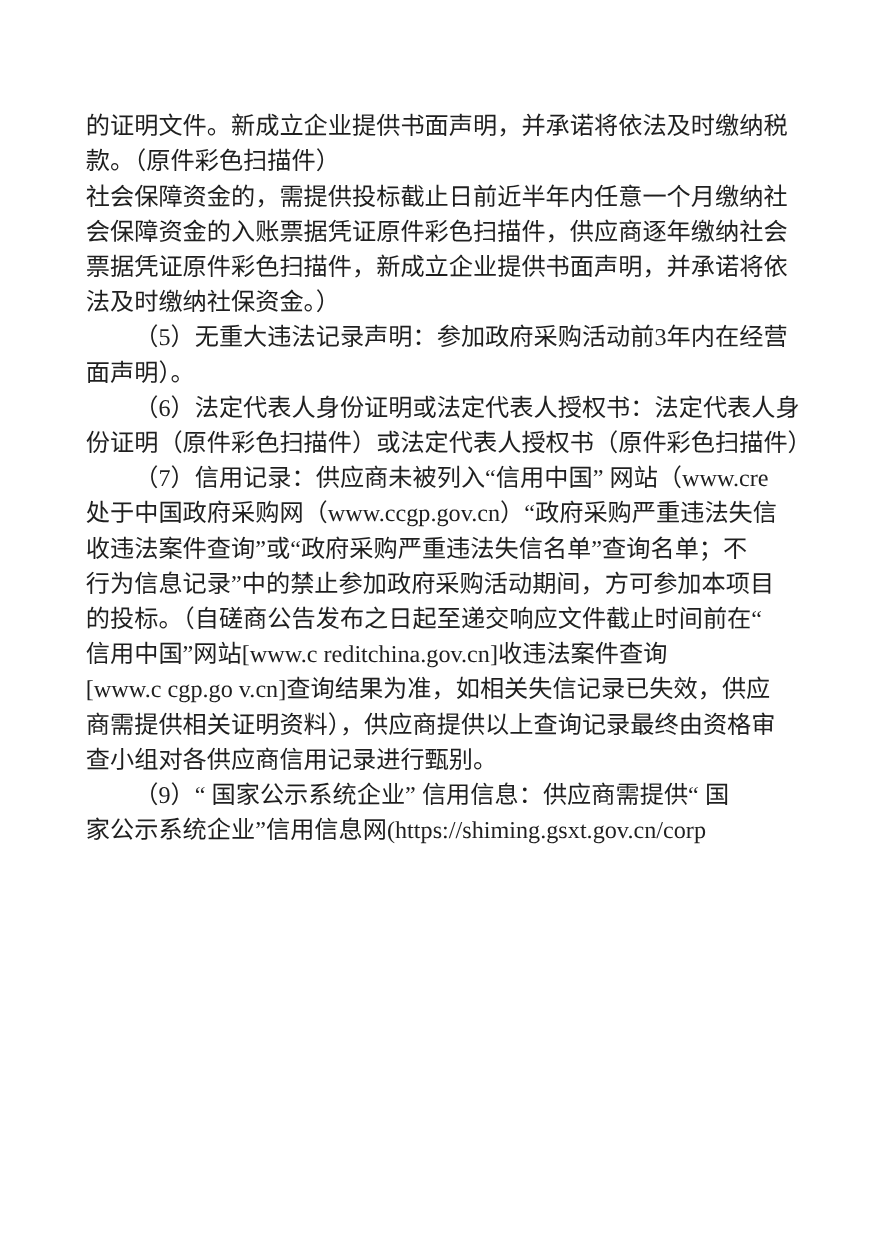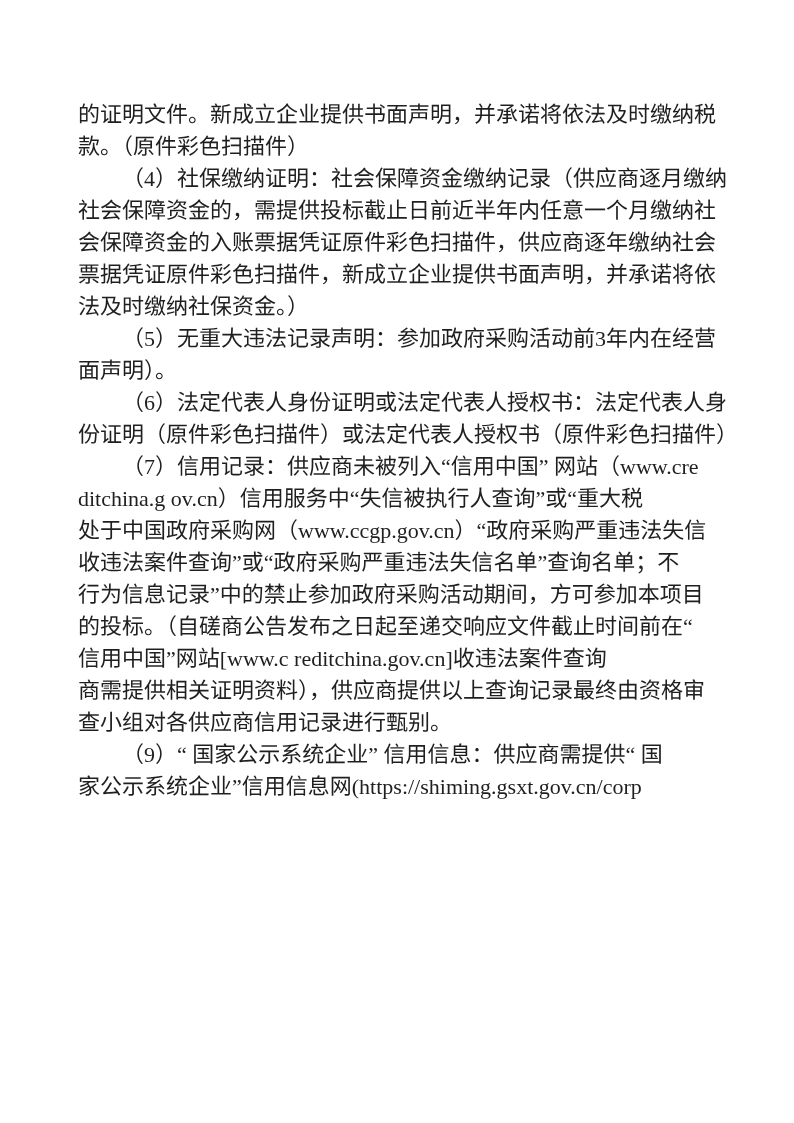--- a/index.html
+++ b/index.html
@@ -37,42 +37,41 @@
 </head>
 <body>
 
 <div class="page">
   <div class="document-text" style="color: rgb(31, 31, 31);">
       <div class="paragraph">
         <div class="line">的证明文件。新成立企业提供书面声明，并承诺将依法及时缴纳税</div>
         <div class="line">款。（原件彩色扫描件）</div>
       </div>
       <div class="paragraph">
-        <div class="line indent">（4）社保缴纳证明：社会保障资金缴纳记录（供应商逐月缴纳</div>
         <div class="line">社会保障资金的，需提供投标截止日前近半年内任意一个月缴纳社</div>
         <div class="line">会保障资金的入账票据凭证原件彩色扫描件，供应商逐年缴纳社会</div>
         <div class="line">票据凭证原件彩色扫描件，新成立企业提供书面声明，并承诺将依</div>
         <div class="line">法及时缴纳社保资金。）</div>
       </div>
       <div class="paragraph">
         <div class="line indent">（5）无重大违法记录声明：参加政府采购活动前3年内在经营</div>
         <div class="line">面声明）。</div>
       </div>
       <div class="paragraph">
         <div class="line indent">（6）法定代表人身份证明或法定代表人授权书：法定代表人身</div>
         <div class="line">份证明（原件彩色扫描件）或法定代表人授权书（原件彩色扫描件）</div>
       </div>
       <div class="paragraph">
         <div class="line indent">（7）信用记录：供应商未被列入“信用中国” 网站（www.cre</div>
-        <div class="line">ditchina.g ov.cn）信用服务中“失信被执行人查询”或“重大税</div>
         <div class="line">处于中国政府采购网（www.ccgp.gov.cn）“政府采购严重违法失信</div>
         <div class="line">收违法案件查询”或“政府采购严重违法失信名单”查询名单；不</div>
         <div class="line">行为信息记录”中的禁止参加政府采购活动期间，方可参加本项目</div>
         <div class="line">的投标。（自磋商公告发布之日起至递交响应文件截止时间前在“</div>
         <div class="line">信用中国”网站[www.c reditchina.gov.cn]收违法案件查询</div>
+        <div class="line">[www.c cgp.go v.cn]查询结果为准，如相关失信记录已失效，供应</div>
         <div class="line">商需提供相关证明资料），供应商提供以上查询记录最终由资格审</div>
         <div class="line">查小组对各供应商信用记录进行甄别。</div>
       </div>
       <div class="paragraph">
         <div class="line indent">（9）“ 国家公示系统企业” 信用信息：供应商需提供“ 国</div>
         <div class="line">家公示系统企业”信用信息网(https://shiming.gsxt.gov.cn/corp</div>
       </div>
     </div>
 </div>
 

